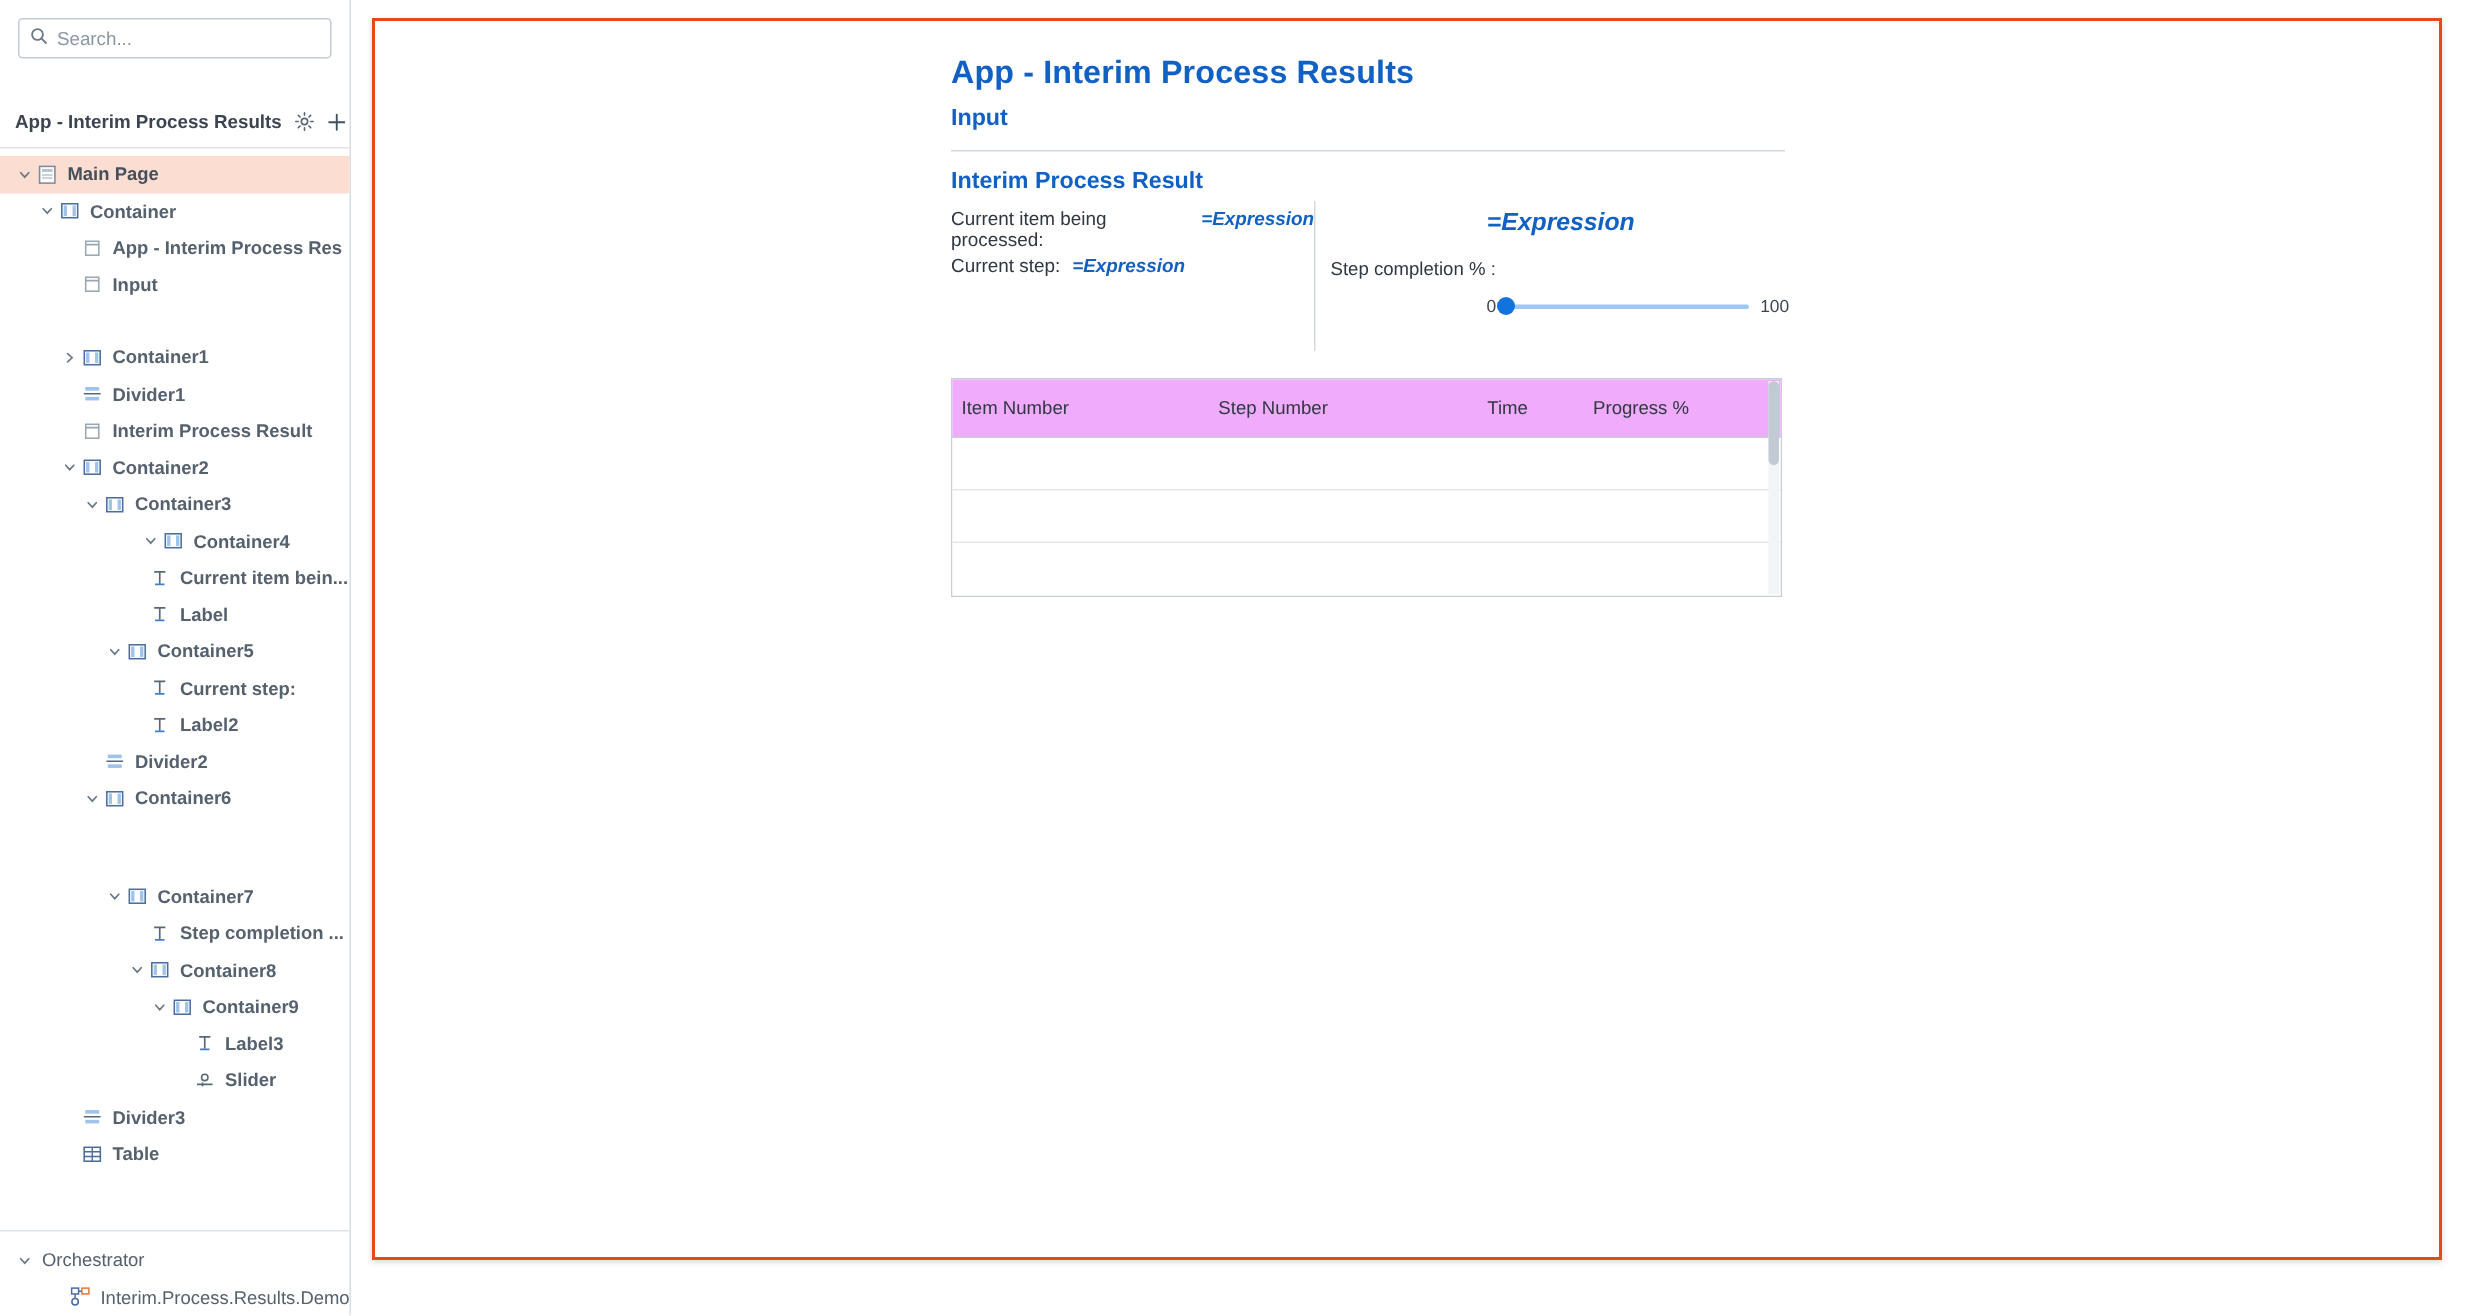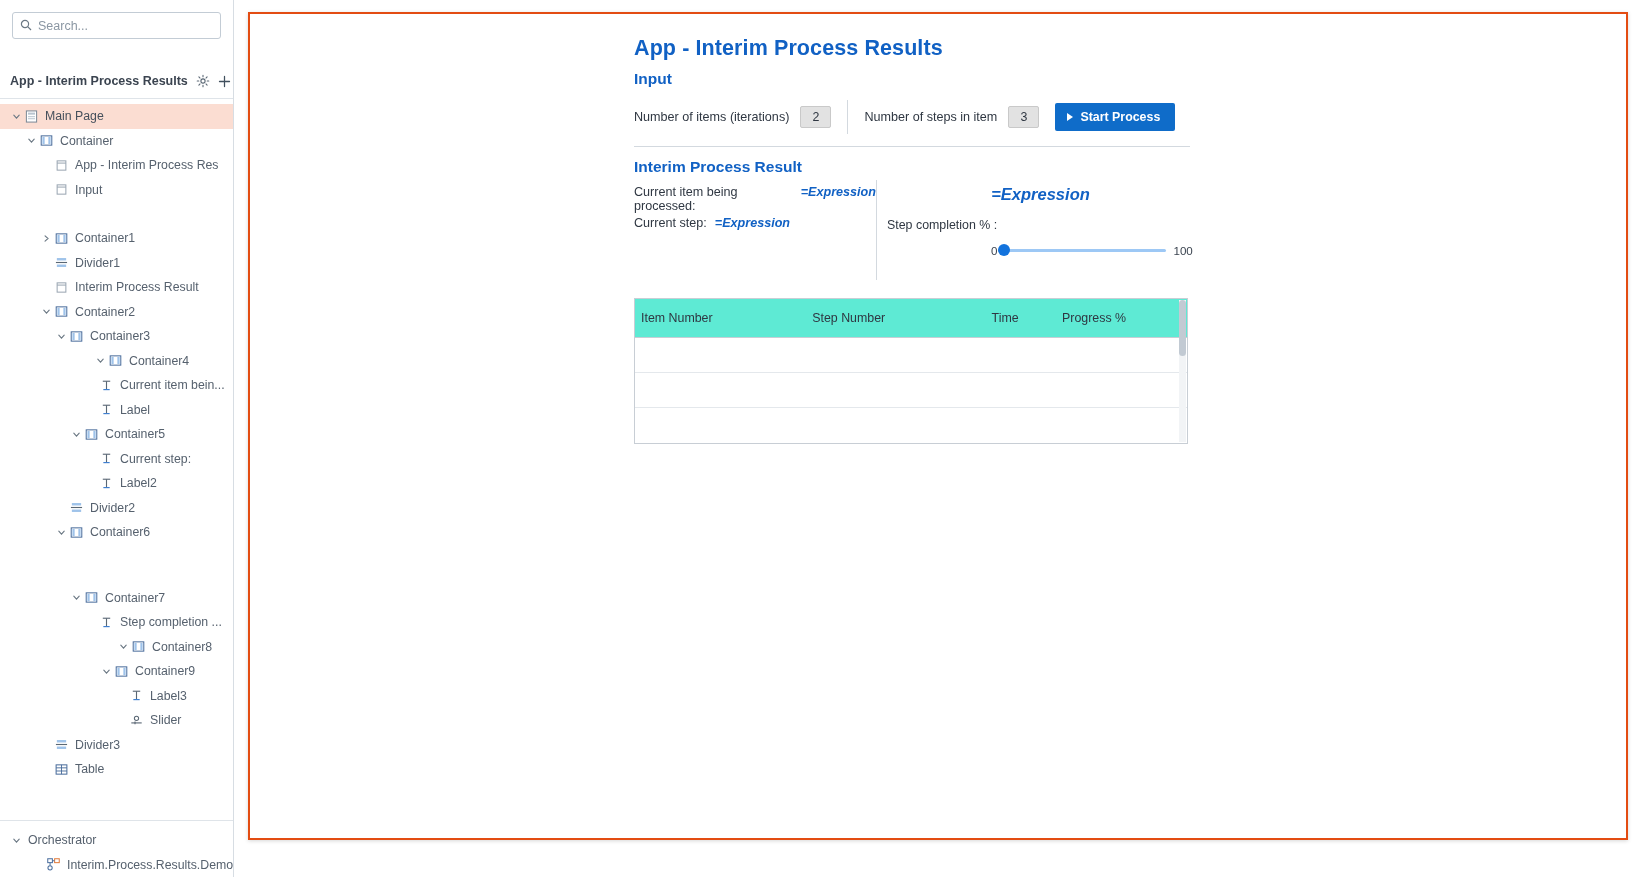--- a/index.html
+++ b/index.html
@@ -42,21 +42,21 @@
     display: flex; align-items: center;
     padding: 18px 10px 10px 10px;
     border-bottom: 1px solid #dfe4e9;
   }
   .app-header-title {
     font-size: 12.5px; font-weight: bold; color: #3b4450;
     flex: 1 1 auto; white-space: nowrap;
   }
   .hdr-btn { flex: 0 0 auto; margin-left: 8px; cursor: pointer; line-height: 0; }
 
-  .tree { padding-top: 5px; flex: 1 1 auto; overflow: hidden; }
+  .tree { padding-top: 5px; flex: 1 1 auto; overflow: hidden; font-weight: bold; }
   .tree-row {
     display: flex; align-items: center;
     height: 24.5px;
     font-size: 12.3px; color: #56616e;
     white-space: nowrap; cursor: pointer;
     position: relative;
   }
   .tree-row.selected { background: #fbddd2; color: #46505c; }
   .twisty { flex: 0 0 auto; width: 13px; display: flex; justify-content: center; }
   .twisty.empty { visibility: hidden; }
@@ -157,21 +157,21 @@
 
   
   .table-wrap {
     margin-top: 18px; width: 554px;
     border: 1px solid #c8ced5;
     background: #fff;
     position: relative;
   }
   table.grid { width: 100%; border-collapse: collapse; table-layout: fixed; }
   table.grid thead th {
-    background: #5eead4;
+    background: #f0abfc;
     text-align: left;
     font-size: 12.4px; font-weight: normal; color: #2f3742;
     padding: 12px 0 12px 6px;
     border-bottom: 1px solid #c8ced5;
   }
   table.grid tbody td {
     height: 35px;
     border-bottom: 1px solid #e4e8ec;
     background: #fff;
   }
@@ -460,21 +460,21 @@
           <span class="twisty empty"></span>
           <span class="node-icon">
             <svg width="13" height="13" viewBox="0 0 14 14">
               <line x1="3" y1="2.4" x2="11" y2="2.4" stroke="#5a6774" stroke-width="1.2"></line>
               <line x1="7" y1="2.4" x2="7" y2="11" stroke="#5a6774" stroke-width="1.2"></line>
               <line x1="3.6" y1="11.4" x2="10.4" y2="11.4" stroke="#3f7fd0" stroke-width="1.3"></line>
             </svg>
           </span>
           <span class="node-label">Step completion ...</span>
         </div>
-        <div class="tree-row" style="padding-left: 85px; margin-left: 32px;">
+        <div class="tree-row" style="padding-left: 85px;">
           <span class="twisty">
             <svg width="9" height="9" viewBox="0 0 10 10">
               <path d="M2 3.5L5 6.8L8 3.5" fill="none" stroke="#6b7884" stroke-width="1.25" stroke-linecap="round"></path>
             </svg>
           </span>
           <span class="node-icon">
             <svg width="13" height="13" viewBox="0 0 14 14">
               <rect x="1.3" y="2" width="11.4" height="10" fill="#fff" stroke="#4a6d9c" stroke-width="1.1"></rect>
               <rect x="2.6" y="3.2" width="2.4" height="7.6" fill="#9fc3ea"></rect>
               <rect x="9" y="3.2" width="2.4" height="7.6" fill="#9fc3ea"></rect>
@@ -570,31 +570,20 @@
 
   <div class="canvas-area">
     <div class="canvas-frame">
       <div class="app-surface">
         <div class="inner">
 
           <div class="app-title">App - Interim Process Results</div>
 
           <div class="section-title">Input</div>
 
-          <div class="input-row">
-            <span class="field-label">Number of items (iterations)</span>
-            <div class="num-box">2</div>
-            <div class="vdivider"></div>
-            <span class="field-label">Number of steps in item</span>
-            <div class="num-box">3</div>
-            <button class="start-btn">
-              <span class="play-tri"></span>
-              <span>Start Process</span>
-            </button>
-          </div>
 
           <div class="hdivider"></div>
 
           <div class="result-title">Interim Process Result</div>
 
           <div class="result-body">
             <div class="result-left">
               <div class="stat-line">
                 <span class="stat-label">Current item being processed:</span>
                 <span class="expr">=Expression</span>

